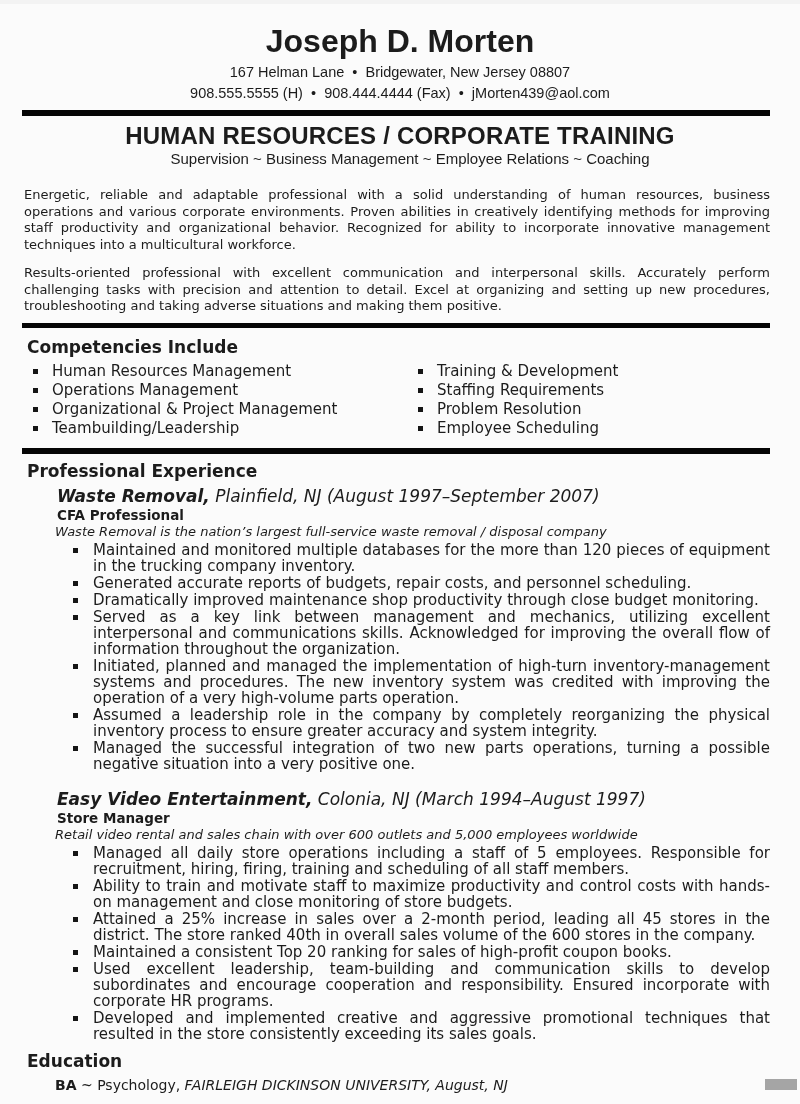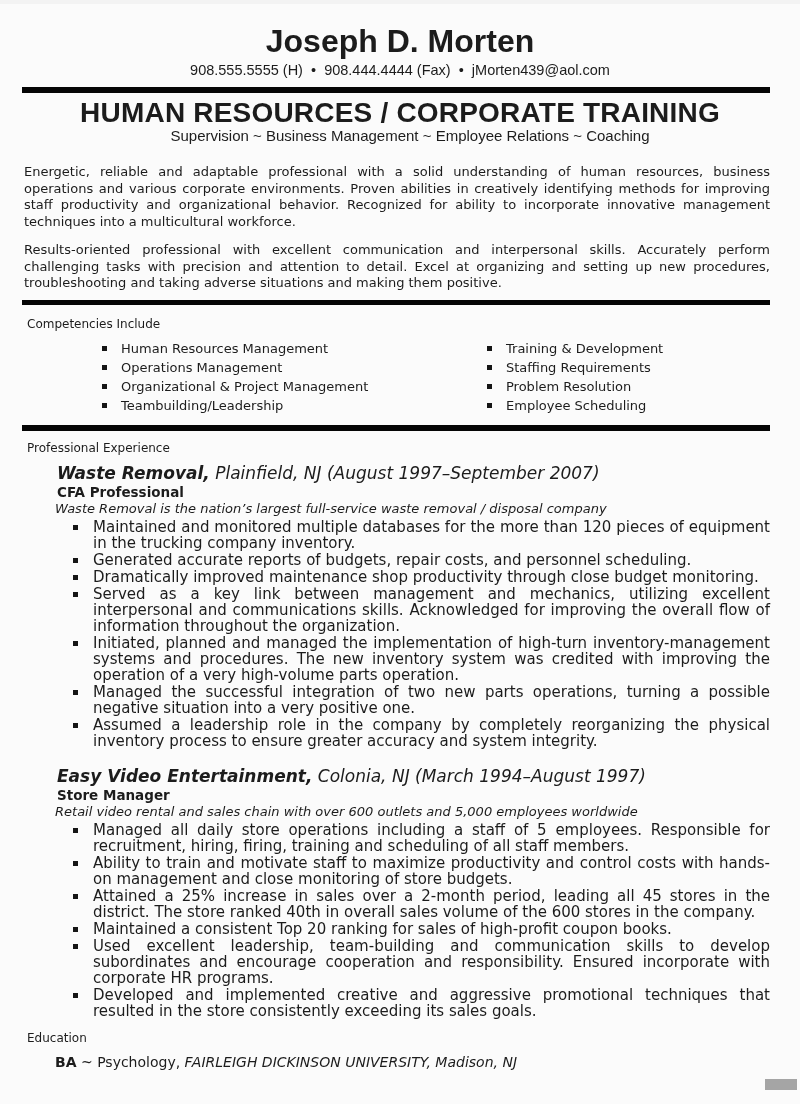--- a/index.html
+++ b/index.html
@@ -14,34 +14,34 @@
   }
   
   .hdr { text-align:center; font-family:"Liberation Sans", sans-serif; }
   .name { margin-top:18px; font-size:32px; font-weight:bold; line-height:38px; }
   .addr { margin-top:2px; font-size:14.5px; line-height:21px; }
   .tel  { font-size:14.5px; line-height:21px; }
   .rule { background:#050505; margin-left:22px; width:748px; }
   .rule-1 { height:6px; margin-top:6px; }
   .rule-2 { height:5px; margin-top:8px; }
   .rule-3 { height:6px; margin-top:10px; }
-  .title { margin-top:7px; font-size:28px; font-weight:bold; line-height:26px; letter-spacing:0.2px;text-align:center; }
+  .title { margin-top:7px; font-size:24px; font-weight:bold; line-height:26px; letter-spacing:0.2px;text-align:center; }
   .subtitle { font-size:15px; line-height:20px;padding-left:20px; }
   
   .summary p { margin:0 30px 0 24px; font-size:13px; line-height:16.5px; text-align:justify; }
   .summary p.first { margin-top:18px; }
   .summary p.second { margin-top:12px; }
   
-  .sec-h { margin-left:27px; font-size:12px; font-weight:normal; line-height:18px; }
+  .sec-h { margin-left:27px; font-size:17px; font-weight:bold; line-height:18px; }
   .comp-h { margin-top:10px; }
   .exp-h  { margin-top:8px; }
   .edu-h  { margin-top:10px; }
   
   ul { list-style:none; margin:0; padding:0; }
-  .comp-cols { display:flex; margin-top:6px; padding-left:102px; font-size:13px; line-height:19px; }
+  .comp-cols { display:flex; margin-top:6px; padding-left:33px; font-size:15px; line-height:19px; }
   .comp-cols ul.col-left { width:385px; }
   li.c { display:flex; }
   .sq { flex:0 0 auto; width:5px; height:5px; background:#151515; }
   li.c .sq { margin-top:7px; }
   li.c .txt { margin-left:14px; }
   
   .job-co { margin:6px 30px 0 57px; font-size:17px; line-height:21px; font-style:italic; }
   .job-co.second { margin-top:17px; }
   .co-name { font-weight:bold; }
   .job-pos { margin-left:57px; font-size:13.5px; font-weight:bold; line-height:17px; }
@@ -57,20 +57,21 @@
   
   .gray-mark { position:absolute; left:765px; top:1075px; width:32px; height:11px; background:#a5a5a5; }
 </style>
 </head>
 <body>
 
 <div class="page">
 
   <div class="hdr">
     <div class="name">Joseph D. Morten</div>
+    <div class="addr">167 Helman Lane &nbsp;•&nbsp; Bridgewater, New Jersey 08807</div>
     <div class="tel">908.555.5555 (H) &nbsp;•&nbsp; 908.444.4444 (Fax) &nbsp;•&nbsp; jMorten439@aol.com</div>
   </div>
 
   <div class="rule rule-1"></div>
 
   <div class="hdr">
     <div class="title">HUMAN RESOURCES / CORPORATE TRAINING</div>
     <div class="subtitle">Supervision ~ Business Management ~ Employee Relations ~ Coaching</div>
   </div>
 
@@ -146,25 +147,25 @@
     <li class="b">
         <span class="sq"></span>
         <span class="txt">Served as a key link between management and mechanics, utilizing excellent interpersonal and communications skills. Acknowledged for improving the overall flow of information throughout the organization.</span>
       </li>
     <li class="b">
         <span class="sq"></span>
         <span class="txt">Initiated, planned and managed the implementation of high-turn inventory-management systems and procedures. The new inventory system was credited with improving the operation of a very high-volume parts operation.</span>
       </li>
     <li class="b">
         <span class="sq"></span>
+        <span class="txt">Assumed a leadership role in the company by completely reorganizing the physical inventory process to ensure greater accuracy and system integrity.</span>
+      </li>
+    <li class="b">
+        <span class="sq"></span>
         <span class="txt">Managed the successful integration of two new parts operations, turning a possible negative situation into a very positive one.</span>
-      </li>
-    <li class="b">
-        <span class="sq"></span>
-        <span class="txt">Assumed a leadership role in the company by completely reorganizing the physical inventory process to ensure greater accuracy and system integrity.</span>
       </li>
   </ul>
 
   <div class="job-co second">
     <span class="co-name">Easy Video Entertainment,</span><span> Colonia, NJ (March 1994–August 1997)</span>
   </div>
   <div class="job-pos">Store Manager</div>
   <div class="job-tag">Retail video rental and sales chain with over 600 outlets and 5,000 employees worldwide</div>
   <ul class="jbullets">
     <li class="b">
@@ -188,17 +189,17 @@
         <span class="txt">Used excellent leadership, team-building and communication skills to develop subordinates and encourage cooperation and responsibility. Ensured incorporate with corporate HR programs.</span>
       </li>
     <li class="b">
         <span class="sq"></span>
         <span class="txt">Developed and implemented creative and aggressive promotional techniques that resulted in the store consistently exceeding its sales goals.</span>
       </li>
   </ul>
 
   <div class="sec-h edu-h">Education</div>
   <div class="edu-line">
-    <span class="deg">BA</span><span> ~ Psychology, </span><span class="school">FAIRLEIGH DICKINSON UNIVERSITY, Madison, NJ</span>
+    <span class="deg">BA</span><span> ~ Psychology, </span><span class="school">FAIRLEIGH DICKINSON UNIVERSITY, August, NJ</span>
   </div>
 
   <div class="gray-mark"></div>
 </div>
 
 </body></html>

